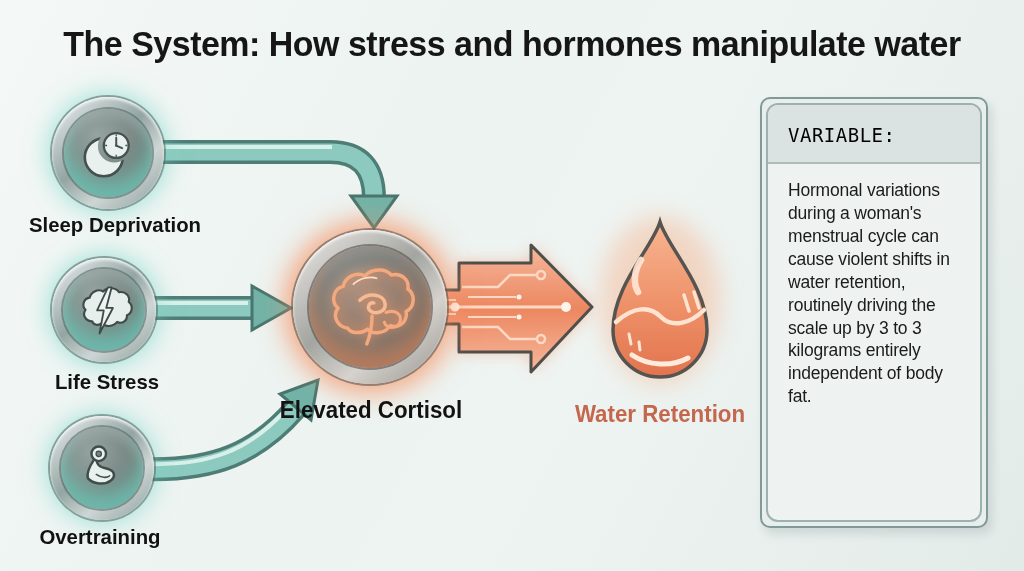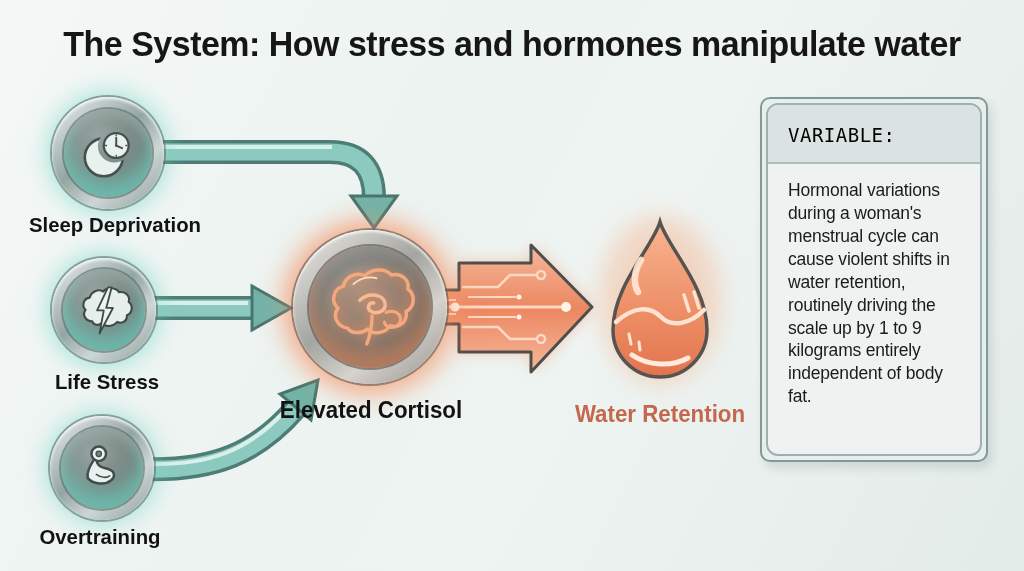--- a/index.html
+++ b/index.html
@@ -49,21 +49,21 @@
   .nlabel{
     position:absolute;z-index:2;width:220px;text-align:center;
     font-weight:700;font-size:21px;color:#121212;line-height:1.1;
     transform:scaleX(.97);
   }
   .nlabel.big{font-size:23px;}
   .nlabel.coral-text{color:#c4674d;}
 
   
   .panel{
-    position:absolute;left:760px;top:97px;width:228px;height:365px;z-index:3;
+    position:absolute;left:760px;top:97px;width:228px;height:431px;z-index:3;
     background:#e7eeec;border:2px solid #7f9a97;border-radius:10px;
     box-shadow:4px 6px 10px rgba(60,80,78,.15);box-sizing:border-box;
   }
   .panel-inner{
     position:absolute;left:4px;top:4px;right:4px;bottom:4px;
     border:2px solid #9db1ae;border-radius:12px;overflow:hidden;
     display:flex;flex-direction:column;background:#eef3f1;
   }
   .panel-header{
     background:#dbe3e2;border-bottom:2px solid #aebcba;
@@ -222,17 +222,17 @@
   </div>
   <div class="nlabel big" style="left:261px;top:398px">Elevated Cortisol</div>
 
   <div class="nlabel big coral-text" style="left:550px;top:402px">Water Retention</div>
 
   <div class="panel">
     <div class="panel-inner">
       <div class="panel-header">
         <div>VARIABLE:</div>
       </div>
-      <div class="panel-body">Hormonal variations during a woman's menstrual cycle can cause violent shifts in water retention, routinely driving the scale up by 1 to 9 kilograms entirely independent of body fat.</div>
+      <div class="panel-body">Hormonal variations during a woman's menstrual cycle can cause violent shifts in water retention, routinely driving the scale up by 3 to 3 kilograms entirely independent of body fat.</div>
     </div>
   </div>
 
 </div>
 
 </body></html>

